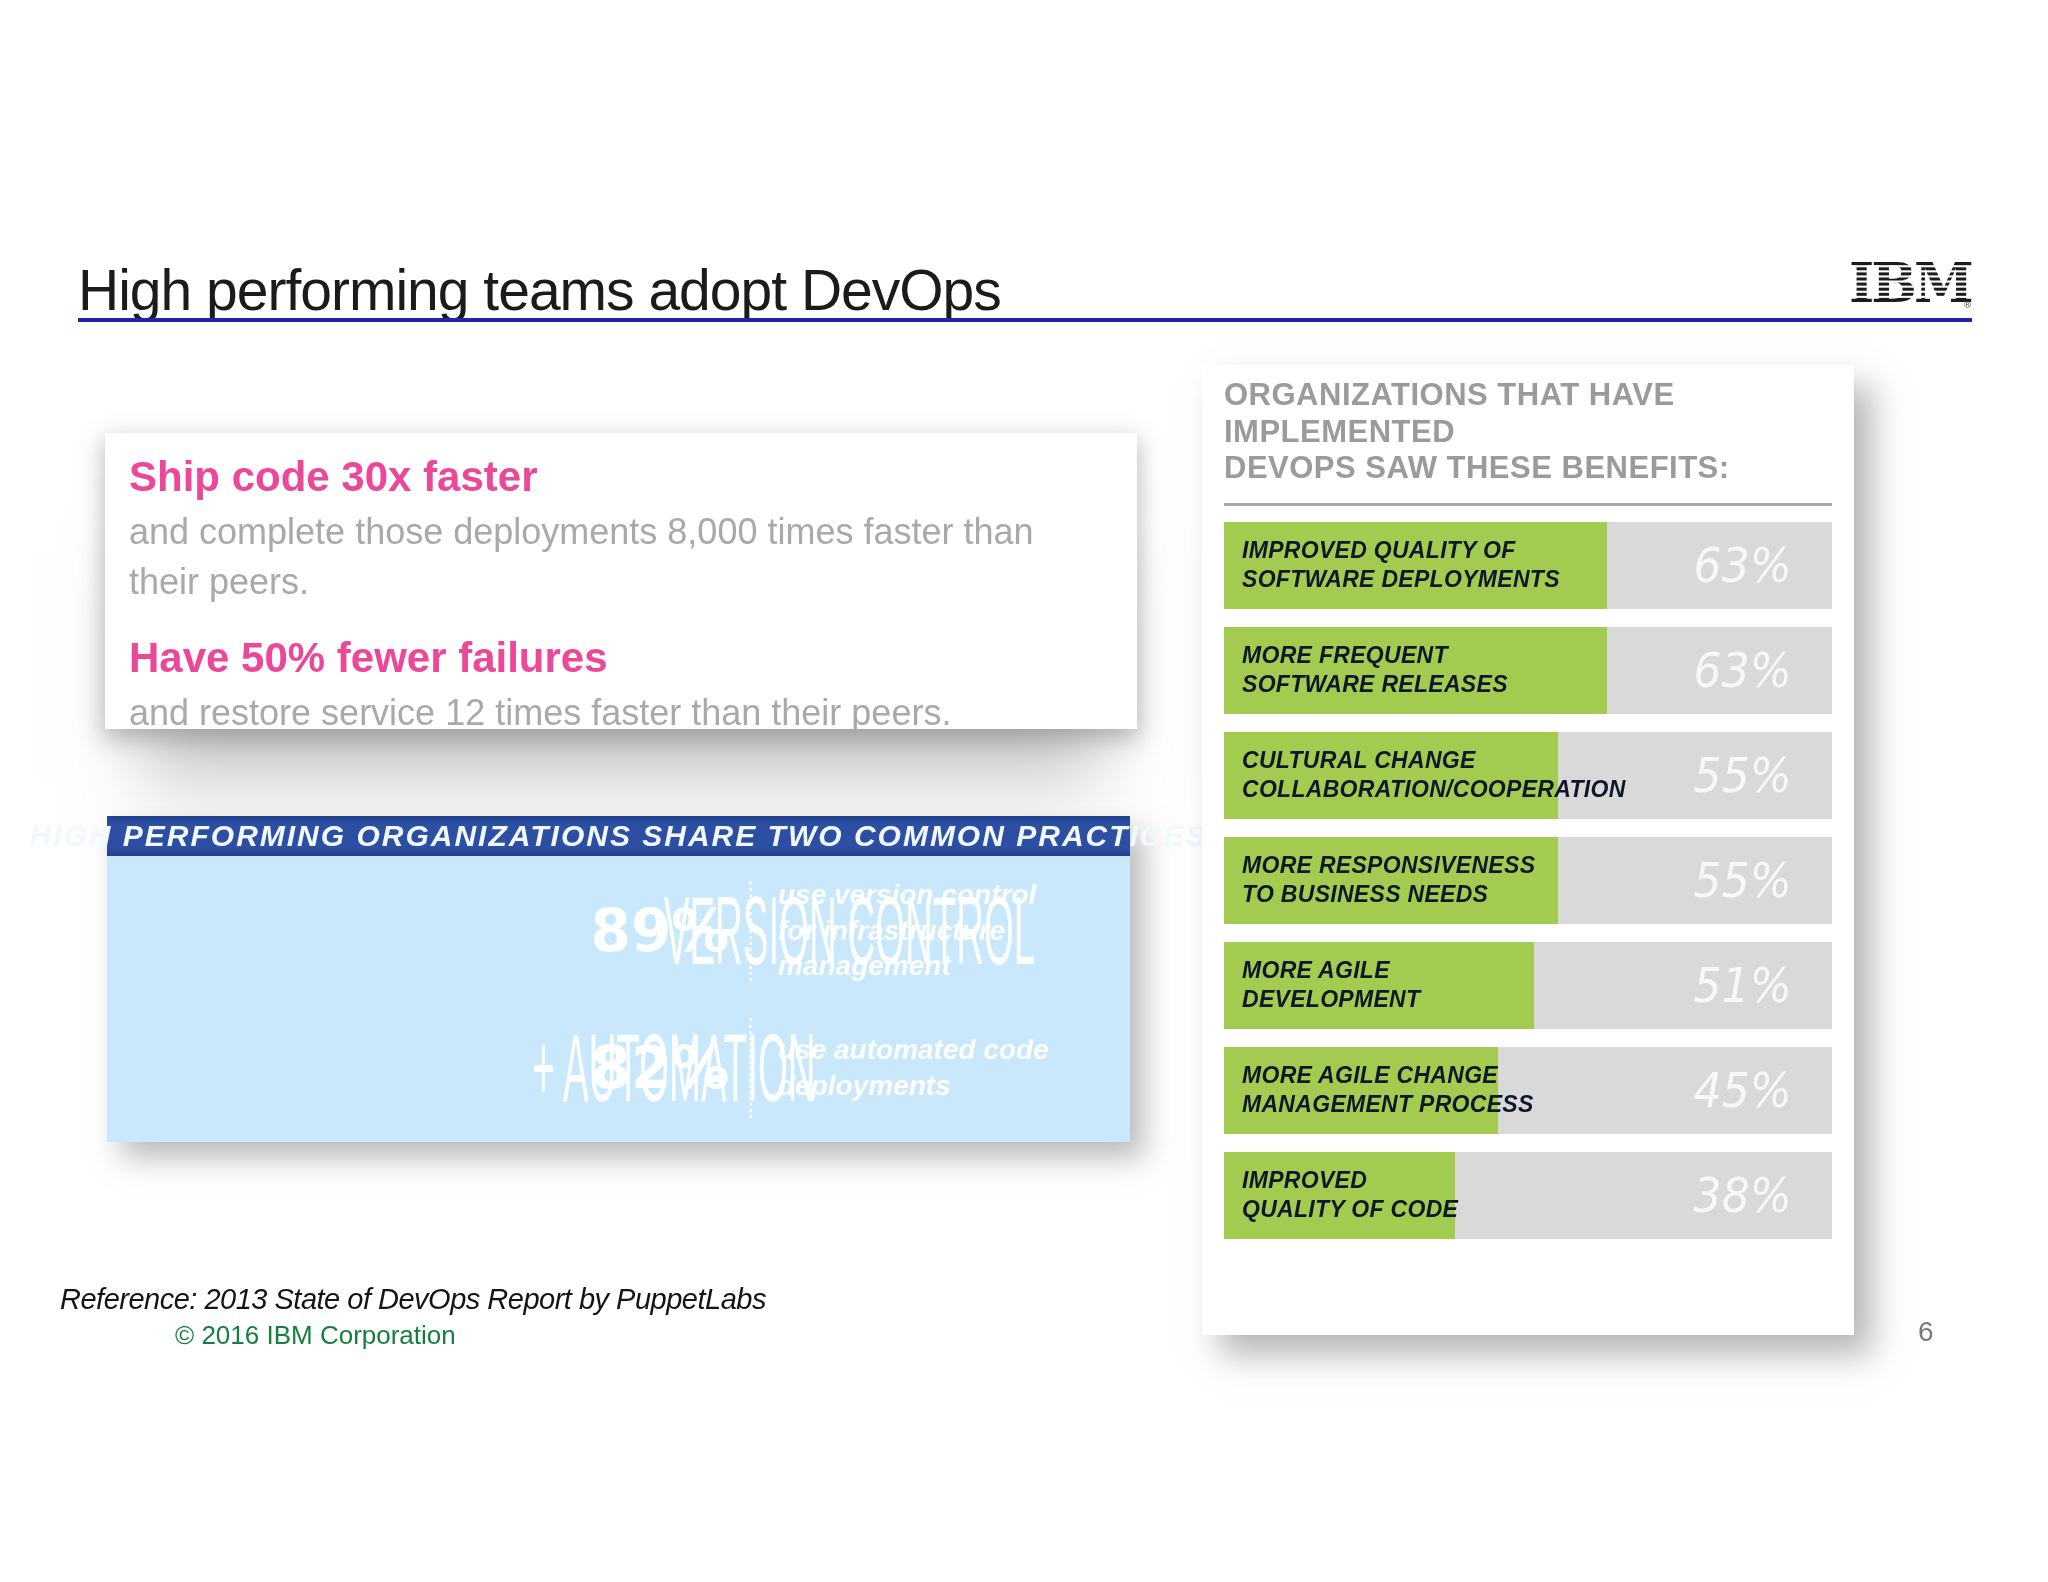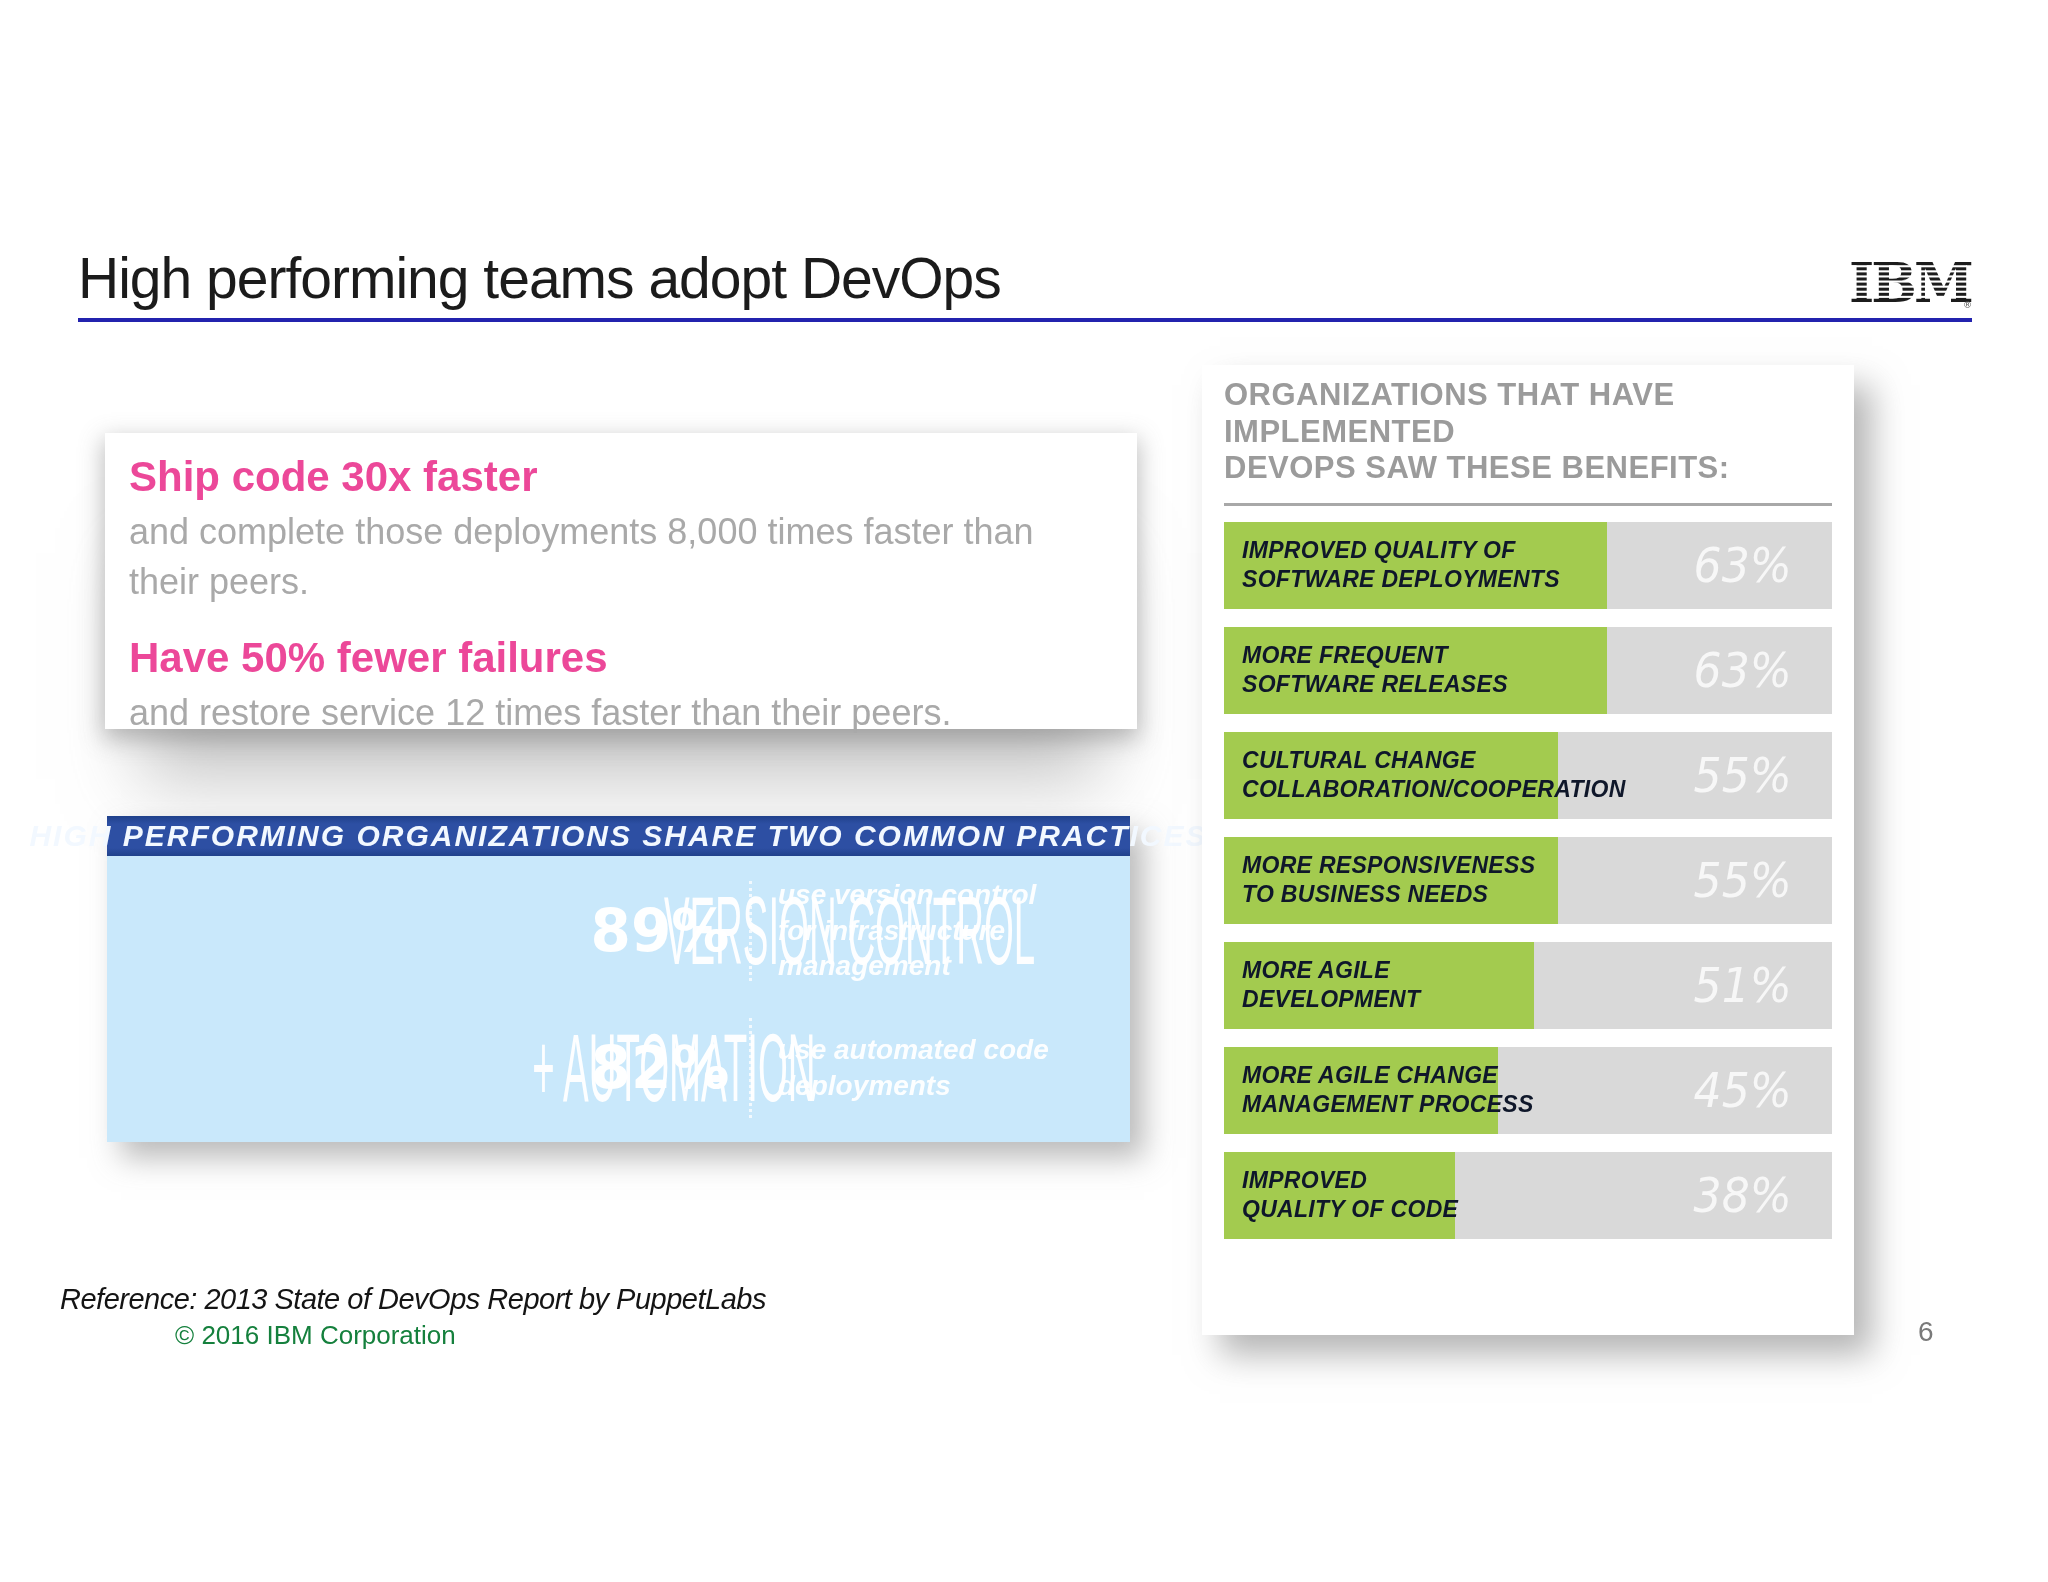--- a/index.html
+++ b/index.html
@@ -2,21 +2,21 @@
 <html><head>
 <meta charset="utf-8">
 <style>
   html,body{margin:0;padding:0;}
   body{
     width:2048px;height:1582px;position:relative;background:#ffffff;
     font-family:"Liberation Sans", sans-serif;overflow:hidden;
   }
   
   .slide-title{
-    position:absolute;left:78px;top:245px;font-size:57px;color:#1b1b1b;
+    position:absolute;left:78px;top:257px;font-size:57px;color:#1b1b1b;
     letter-spacing:-1px;font-weight:400;
   }
   .title-rule{
     position:absolute;left:78px;top:318px;width:1894px;height:4px;background:#2323ae;
   }
   .ibm-logo{position:absolute;left:1849px;top:256px;width:125px;height:56px;}
   
   .stats-card{
     position:absolute;left:105px;top:433px;width:1032px;height:296px;background:#ffffff;
     box-shadow:0 8px 22px 2px rgba(110,110,110,.45), 0 85px 70px -35px rgba(150,150,150,.55);

